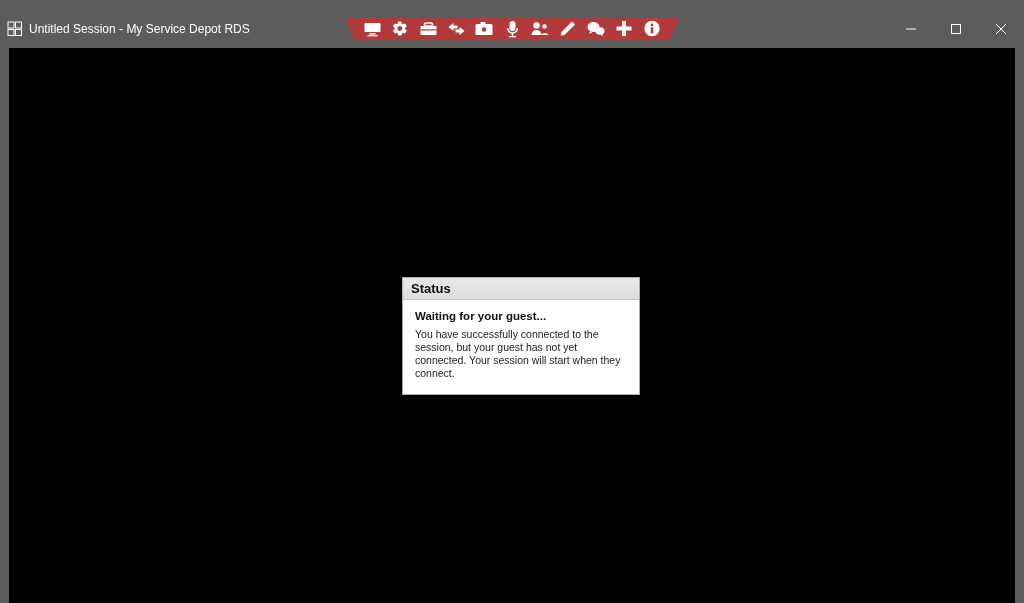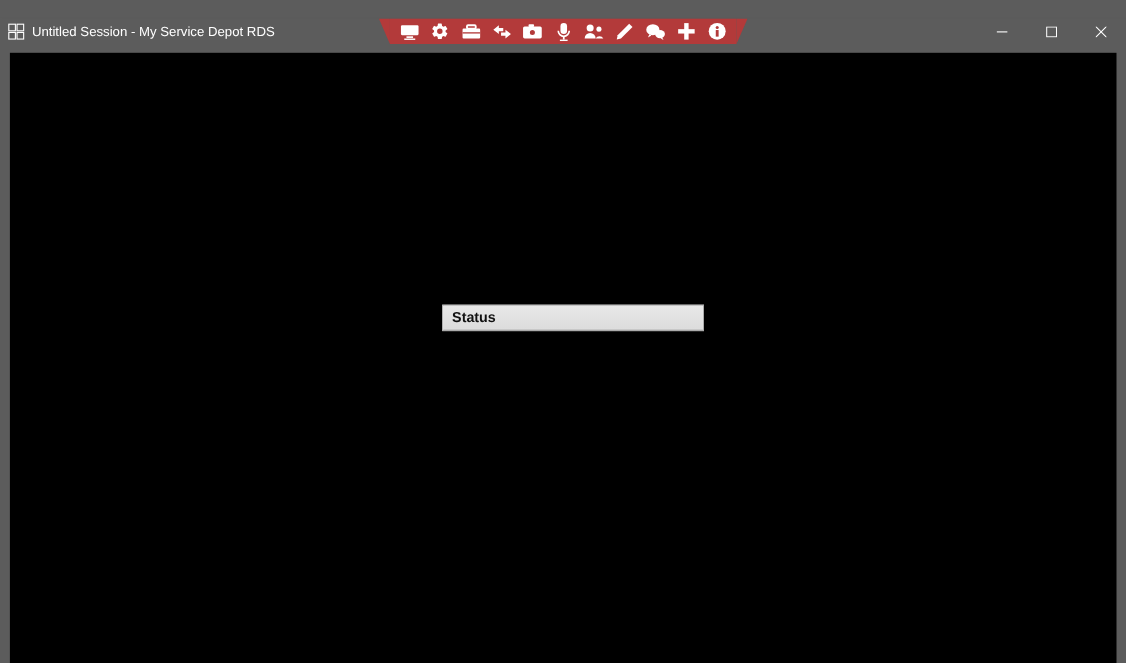--- a/index.html
+++ b/index.html
@@ -240,16 +240,20 @@
             <path d="M0 0 L10 10 M10 0 L0 10" stroke="#fff" stroke-width="1"></path>
           </svg>
       </div>
     </div>
   </div>
 
   <div class="content">
     <div class="session-area">
       <div class="status-dialog">
         <div class="status-header">Status</div>
+        <div class="status-body">
+          <div class="status-heading">Waiting for your guest...</div>
+          <div class="status-message">You have successfully connected to the session, but your guest has not yet connected. Your session will start when they connect.</div>
+        </div>
       </div>
     </div>
   </div>
 </div>
 
 </body></html>

